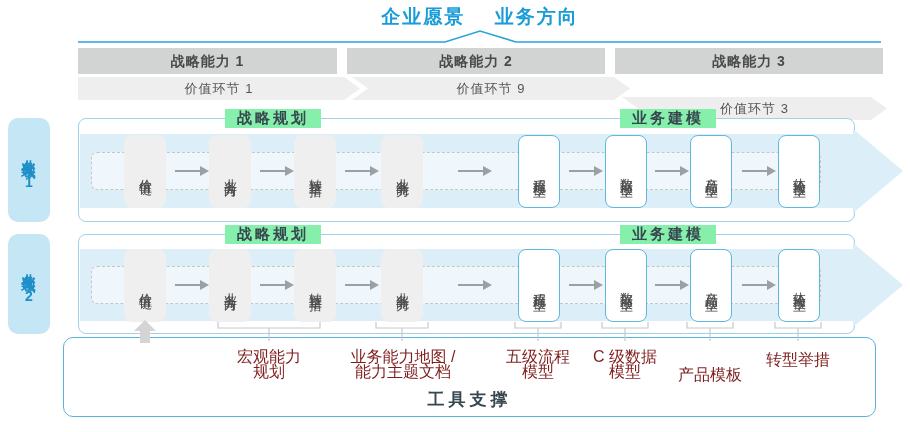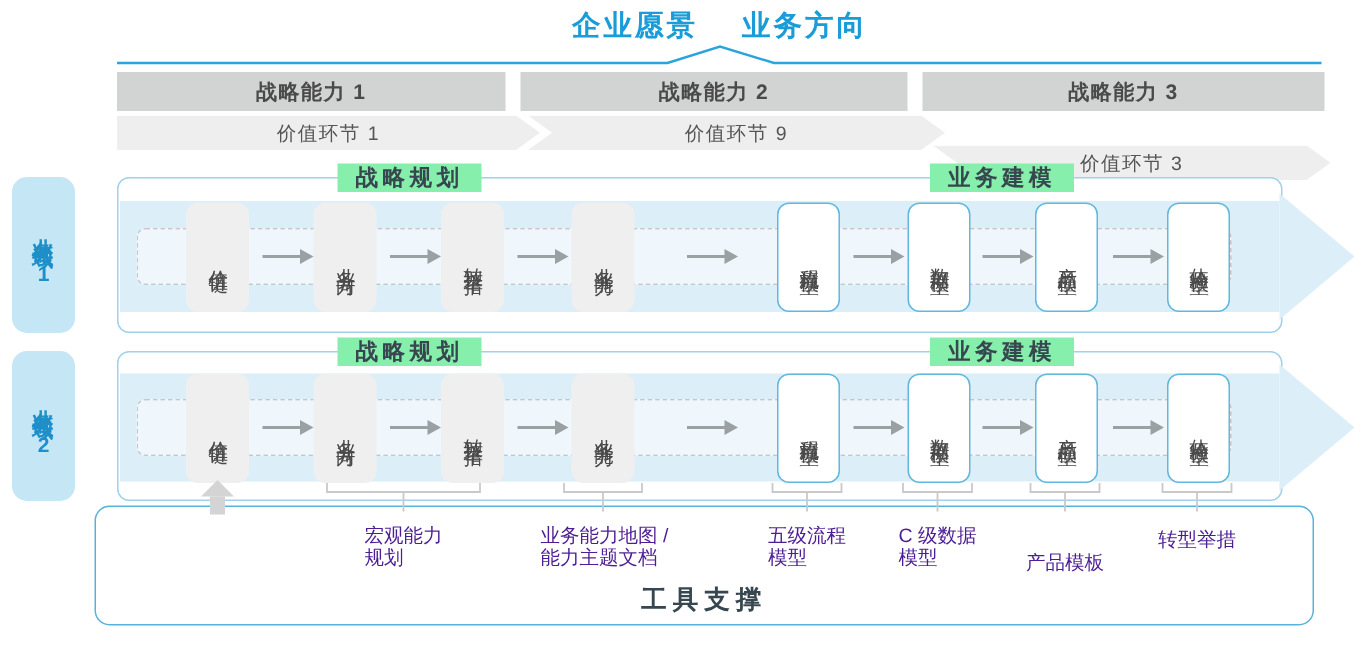--- a/index.html
+++ b/index.html
@@ -48,22 +48,22 @@
     border:1.5px solid #58B3DC; border-radius:10px; }
   .tool-label { position:absolute; left:0; right:0; bottom:5px; text-align:center;
     font-size:17px; font-weight:bold; color:#37474F; letter-spacing:4px; }
   .practice-box { position:absolute; left:90px; top:342px; width:100px; height:46px;
     border:1px solid #A5D8EF; border-radius:8px; background:#fff;
     display:flex; flex-direction:column; align-items:center; justify-content:center;
     font-size:12px; line-height:15px; color:#555; letter-spacing:1px; }
   .up-arrow-stem { position:absolute; left:140px; top:331px; width:10px; height:12px; background:#D4D4D4; }
   .up-arrow-head { position:absolute; left:134px; top:320px; width:0; height:0;
     border-left:11px solid transparent; border-right:11px solid transparent; border-bottom:11px solid #D4D4D4; }
-  .note { position:absolute; top:349px; transform:translateX(-50%); text-align:left;
-    font-size:13px; line-height:15px; color:#4c1d95; white-space:nowrap; }
+  .note { position:absolute; top:349px; transform:translateX(-50%); text-align:center;
+    font-size:16px; line-height:15px; color:#7f1d1d; white-space:nowrap; }
   .svg-overlay { position:absolute; left:0; top:0; pointer-events:none; }
 </style>
 </head>
 <body>
 
 <div id="stage">
 
   <div class="title-row">
     <span>企业愿景</span>
     <span>业务方向</span>

